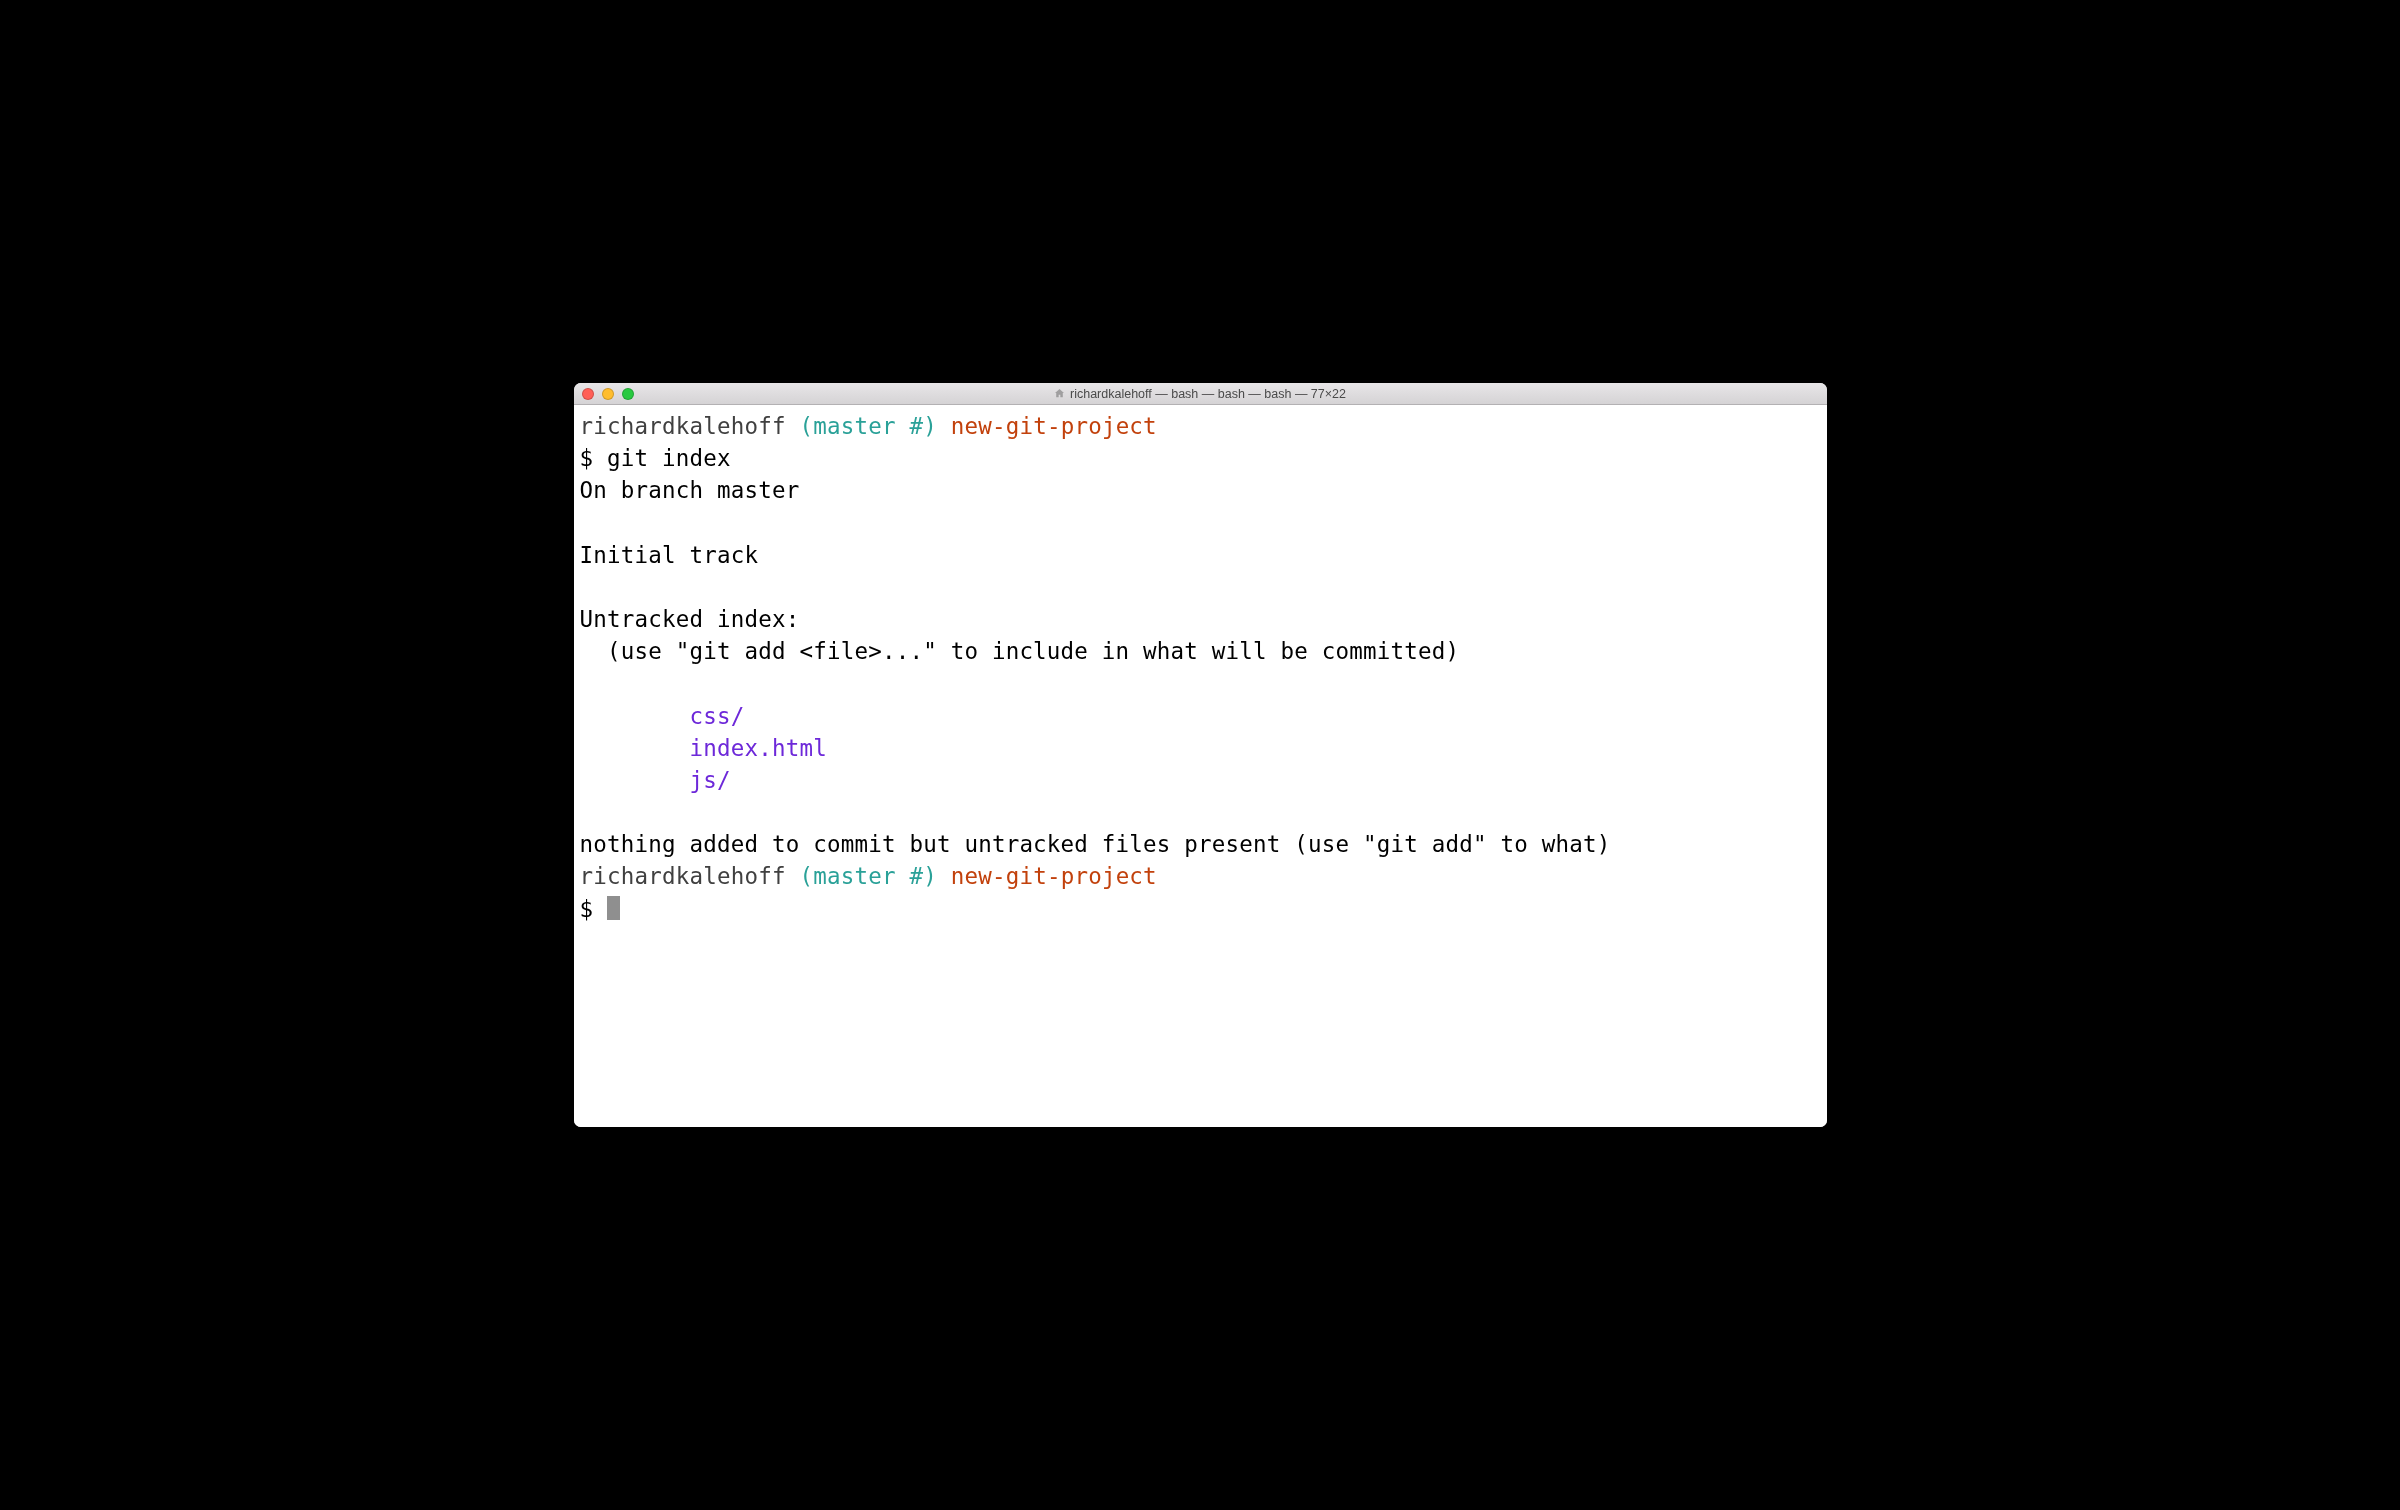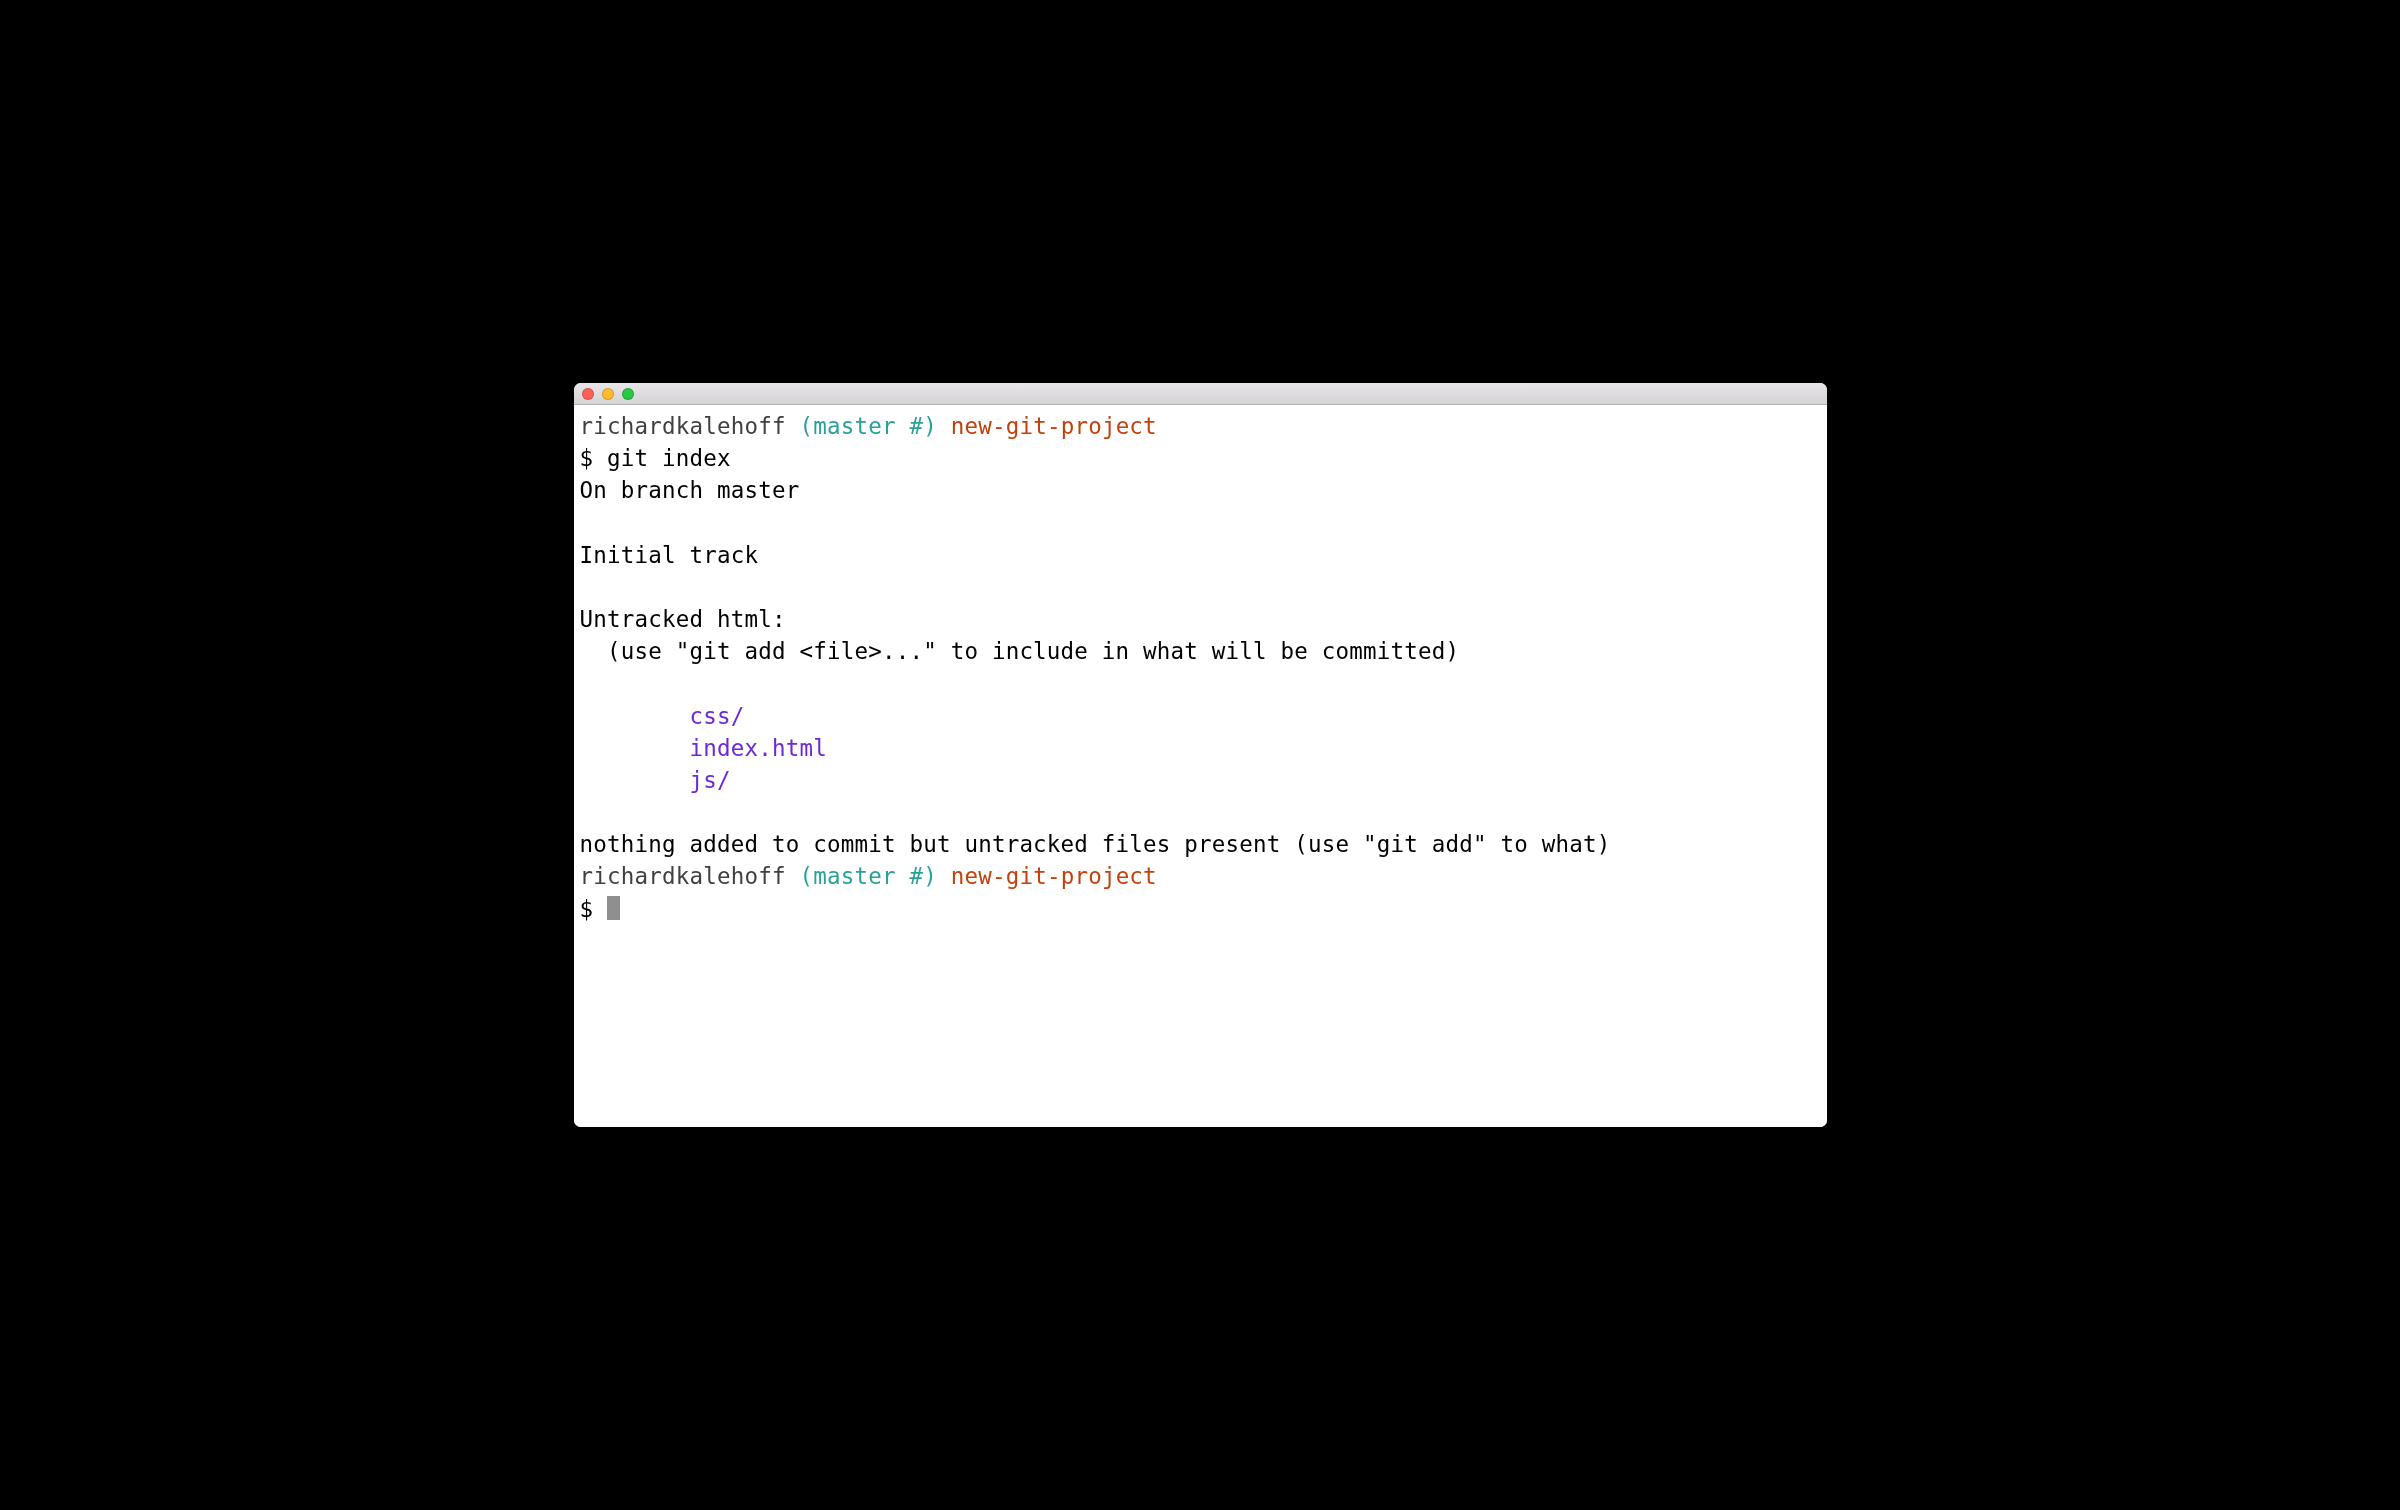--- a/index.html
+++ b/index.html
@@ -87,29 +87,37 @@
 </head>
 <body>
 
 <div class="window">
   <div class="titlebar">
     <div class="traffic-lights">
       <div class="tl red"></div>
       <div class="tl yellow"></div>
       <div class="tl green"></div>
     </div>
+    <div class="title-text">
+      <span class="home-icon">
+        <svg viewBox="0 0 16 16" width="11" height="11" fill="#6d6d6d">
+          <path d="M8 1.5 1.5 7.2h1.7v6.3h3.6V9.8h2.4v3.7h3.6V7.2h1.7z"></path>
+        </svg>
+      </span>
+      <span>richardkalehoff — bash — bash — bash — 77×22</span>
+    </div>
   </div>
 
   <div class="terminal-body"><span class="c-user">richardkalehoff</span> <span class="c-branch">(master #)</span> <span class="c-dir">new-git-project</span>
 <span>$ </span><span>git index</span>
 <span>On branch master</span>
 <span></span>
 <span>Initial track</span>
 <span></span>
-<span>Untracked html:</span>
+<span>Untracked index:</span>
 <span>  (use "git add &lt;file&gt;..." to include in what will be committed)</span>
 <span></span>
 <span>        </span><span class="c-untracked">css/</span>
 <span>        </span><span class="c-untracked">index.html</span>
 <span>        </span><span class="c-untracked">js/</span>
 <span></span>
 <span>nothing added to commit but untracked files present (use "git add" to what)</span>
 <span class="c-user">richardkalehoff</span> <span class="c-branch">(master #)</span> <span class="c-dir">new-git-project</span>
 <span>$ </span><span class="cursor-block"></span>
 </div>

